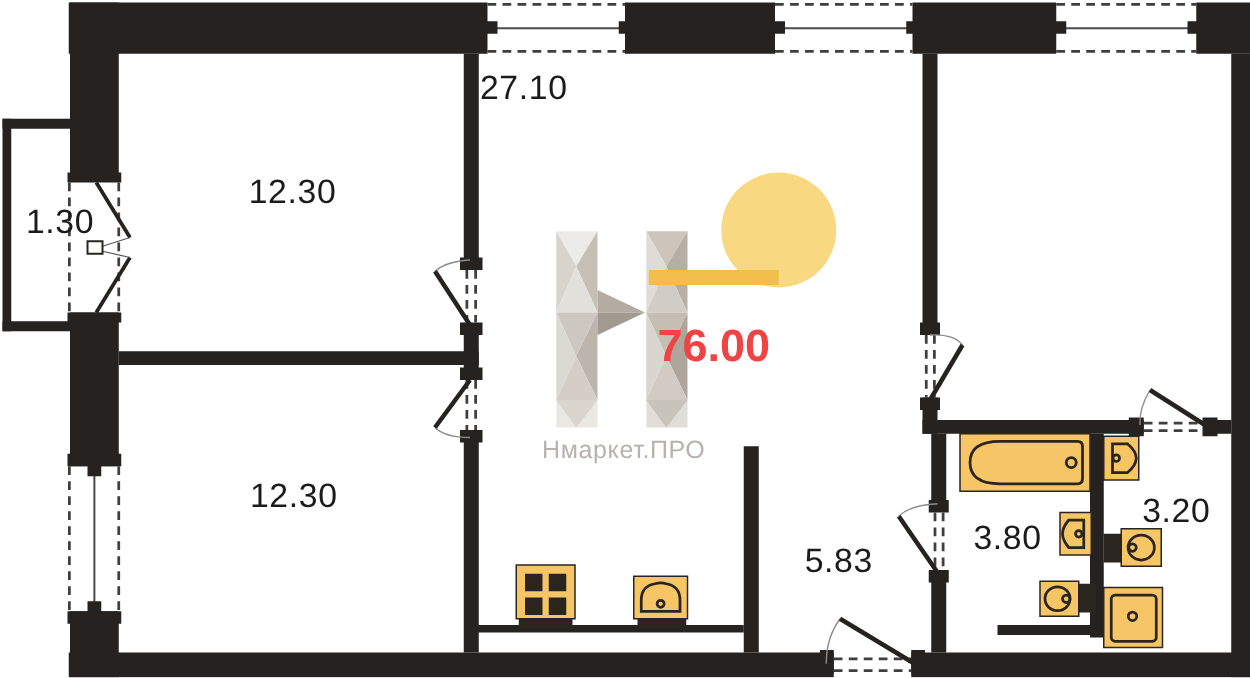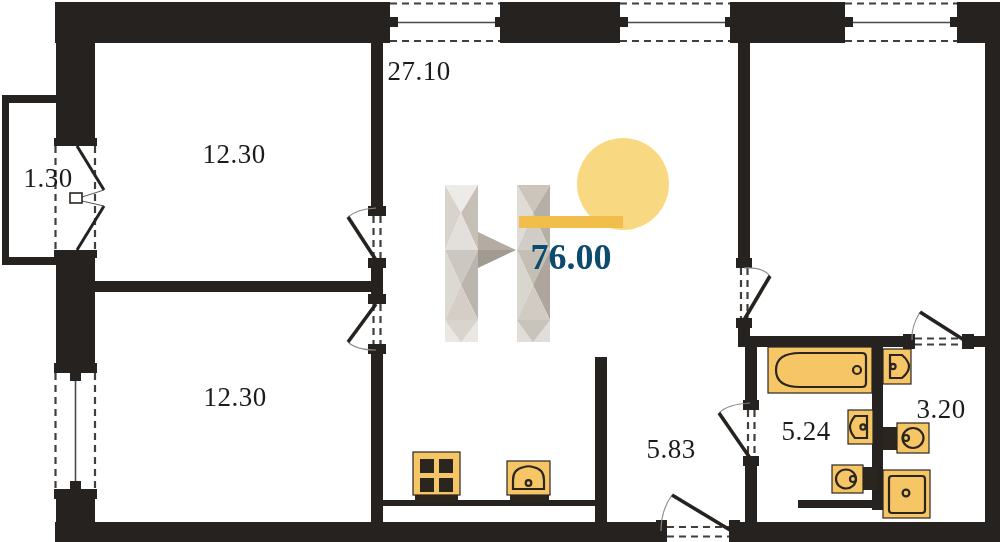--- a/index.html
+++ b/index.html
@@ -1,33 +1,33 @@
 <!DOCTYPE html>
 <html style="--wall: #262220; --fixture-fill: #f6c666; --fixture-stroke: #2b2520; --accent-circle: #f8d981; --accent-bar: #f1bd4b; --pro-text: #a5a19b; --brand-text: #b6b2ad; --label: #1b1b1b;"><head>
 <meta charset="utf-8">
 <style>
   html,body{margin:0;padding:0;background:#ffffff;}
   #stage{position:relative;width:1000px;height:542px;background:#fff;overflow:hidden;
-         font-family:Liberation Serif, serif;}
+         font-family:Liberation Sans, sans-serif;}
   #plan-svg{position:absolute;left:0;top:0;}
   .wall{fill:var(--wall,#262220);}
   .sill{fill:var(--wall,#262220);}
   .dash{stroke:#3f3f3f;stroke-width:2.2;stroke-dasharray:7 5;fill:none;}
   .glass{stroke:#4a4a4a;stroke-width:1.6;fill:none;}
   .leaf{stroke:var(--wall,#262220);stroke-width:3.6;fill:none;}
   .leaf2{stroke:var(--wall,#262220);stroke-width:3;fill:none;}
   .arc{fill:none;stroke:#8a8a8a;stroke-width:1.1;}
   .thin{fill:none;stroke:#555;stroke-width:1;}
   .fix{fill:var(--fixture-fill,#f6c666);stroke:var(--fixture-stroke,#2b2520);stroke-width:1.2;}
   .fixline{fill:none;stroke:var(--fixture-stroke,#2b2520);stroke-width:2.2;}
   .fixdark{fill:var(--fixture-stroke,#2b2520);}
   .area-label{position:absolute;transform:translate(-50%,-50%);color:var(--label,#1b1b1b);
               font-size:27px;letter-spacing:0.5px;white-space:nowrap;}
-  .total-label{position:absolute;transform:translate(-50%,-50%);color:#0c4a6e;
-               font-size:36px;font-weight:bold;white-space:nowrap;}
+  .total-label{position:absolute;transform:translate(-50%,-50%);color:#ef4444;
+               font-size:36px;font-weight:bold;white-space:nowrap;margin-top:20px;}
   .pro-label{position:absolute;transform:translate(-50%,-50%);color:var(--pro-text,#a5a19b);
              font-size:32px;letter-spacing:1.5px;white-space:nowrap;}
   .brand-label{position:absolute;transform:translate(-50%,-50%);color:var(--brand-text,#b6b2ad);
                font-size:20px;letter-spacing:0.5px;white-space:nowrap;}
 </style>
 </head>
 <body>
 
 <div id="stage">
 
@@ -238,17 +238,18 @@
     </g>
     <rect x="519" y="216" width="104" height="12" fill="var(--accent-bar,#f1bd4b)"></rect>
   </g>
 </svg>
 
   <div class="area-label" style="left:419px;top:71px">27.10</div>
   <div class="area-label" style="left:234px;top:154px">12.30</div>
   <div class="area-label" style="left:48px;top:178px">1.30</div>
   <div class="area-label" style="left:235px;top:397px">12.30</div>
   <div class="area-label" style="left:671px;top:449px">5.83</div>
-  <div class="area-label" style="left:806px;top:431px">5.24</div>
+  <div class="area-label" style="left:806px;top:431px">3.80</div>
   <div class="area-label" style="left:941px;top:409px">3.20</div>
 
   <div class="total-label" style="left:571px;top:257px">76.00</div>
+  <div class="brand-label" style="left:499px;top:361px">Нмаркет.ПРО</div>
 </div>
 
 </body></html>

